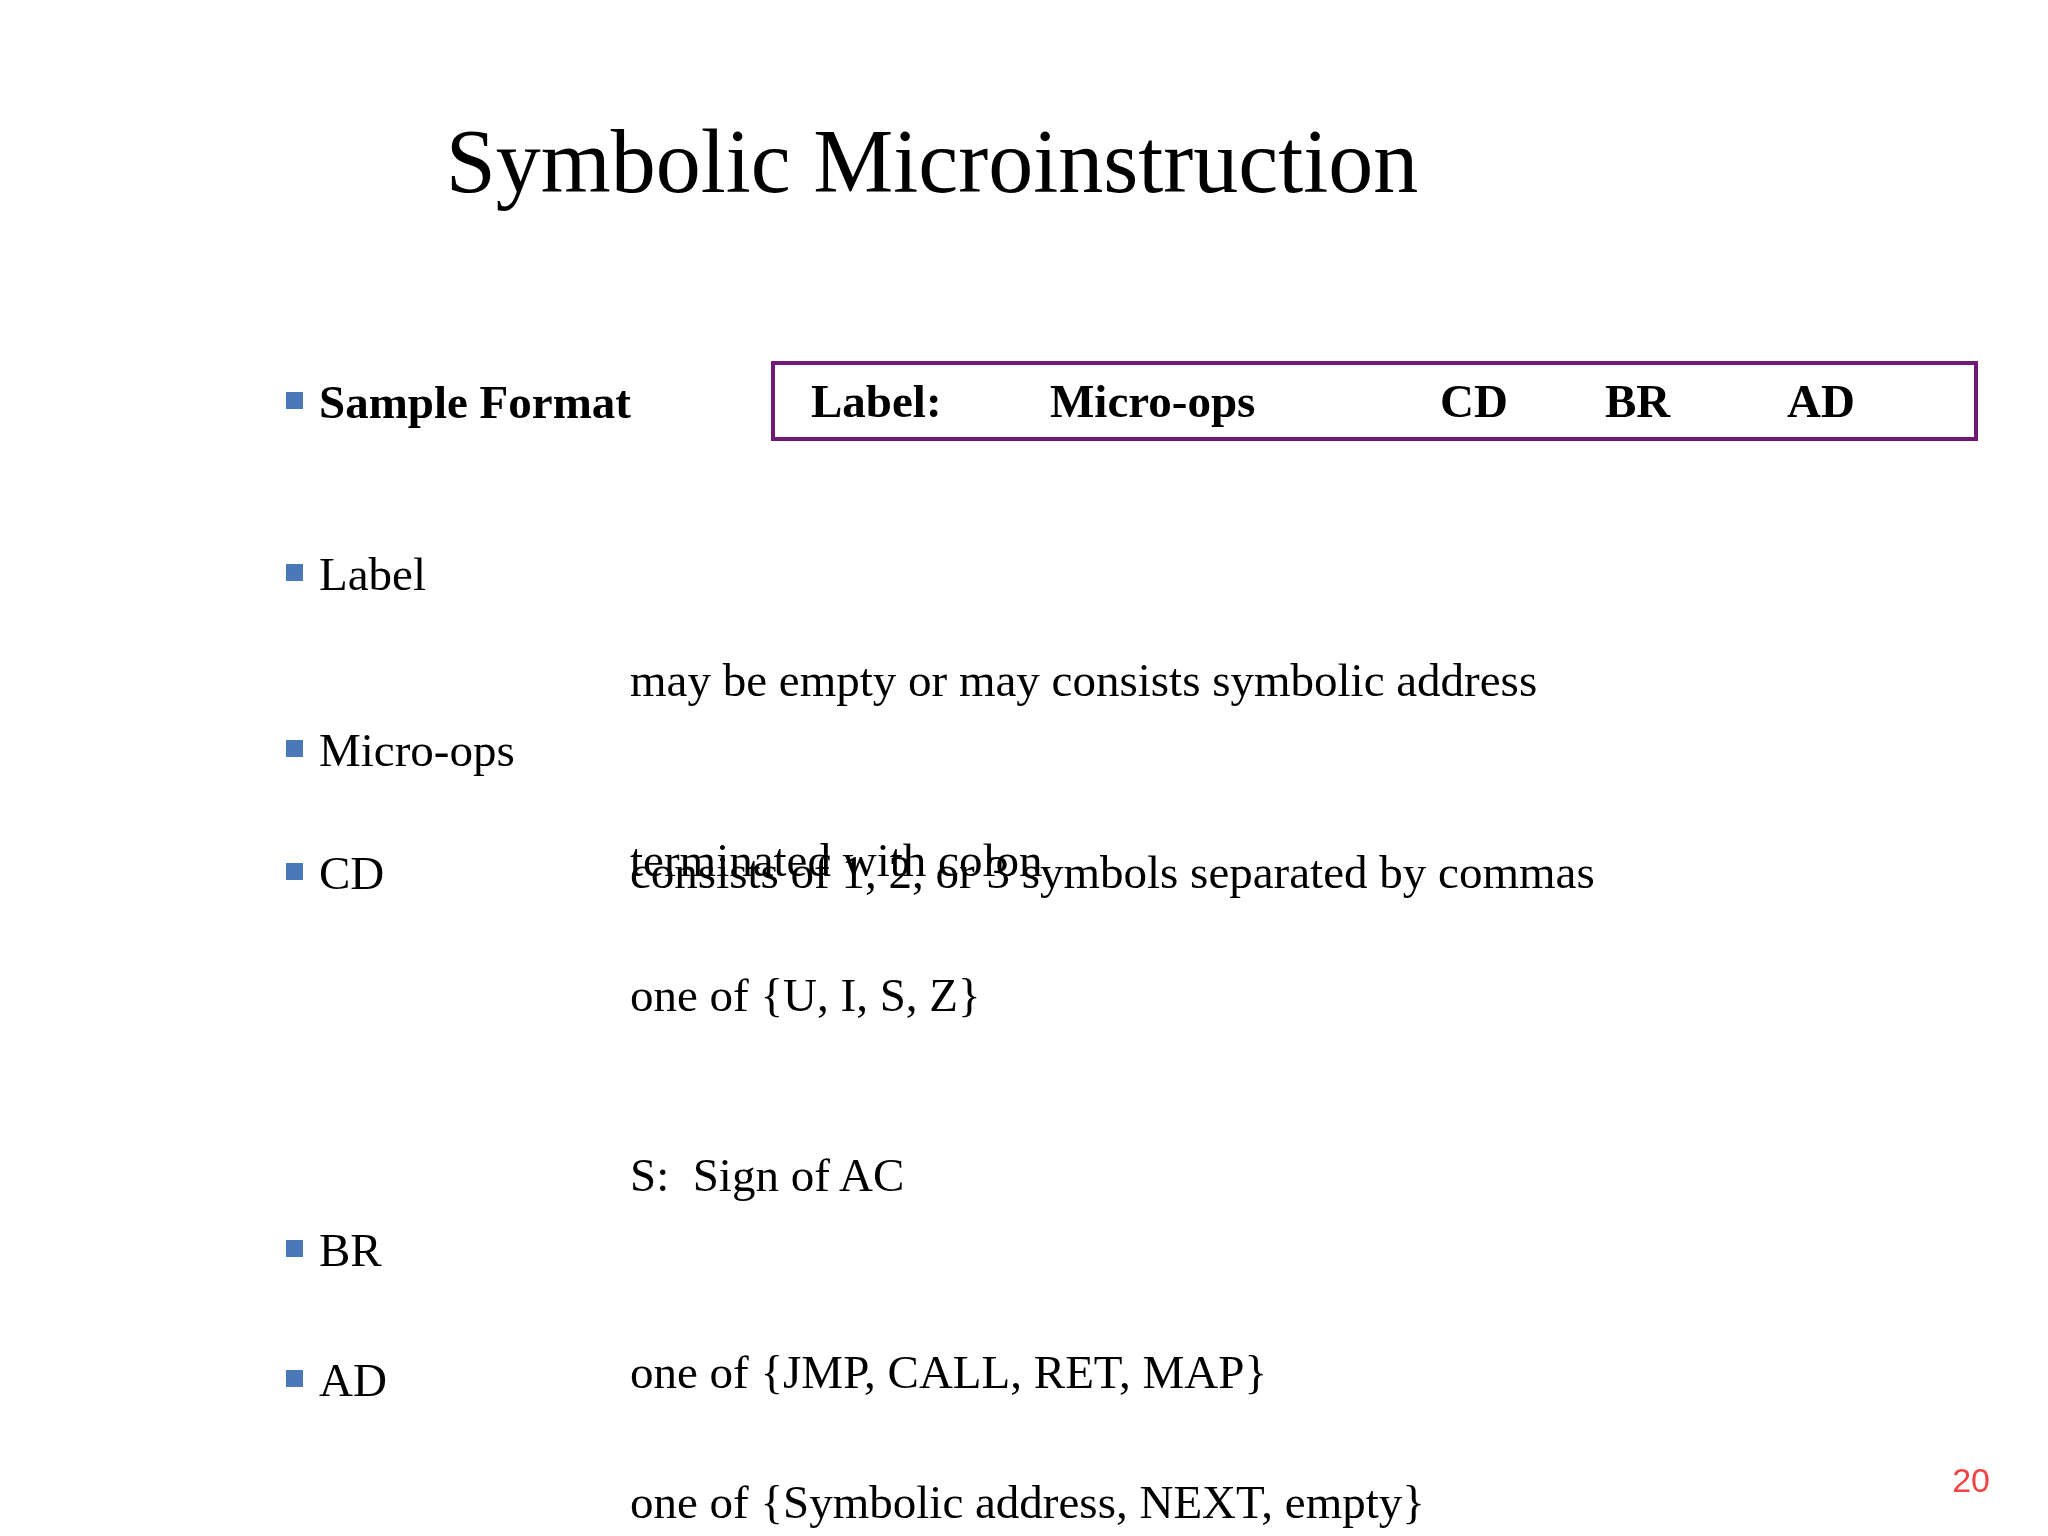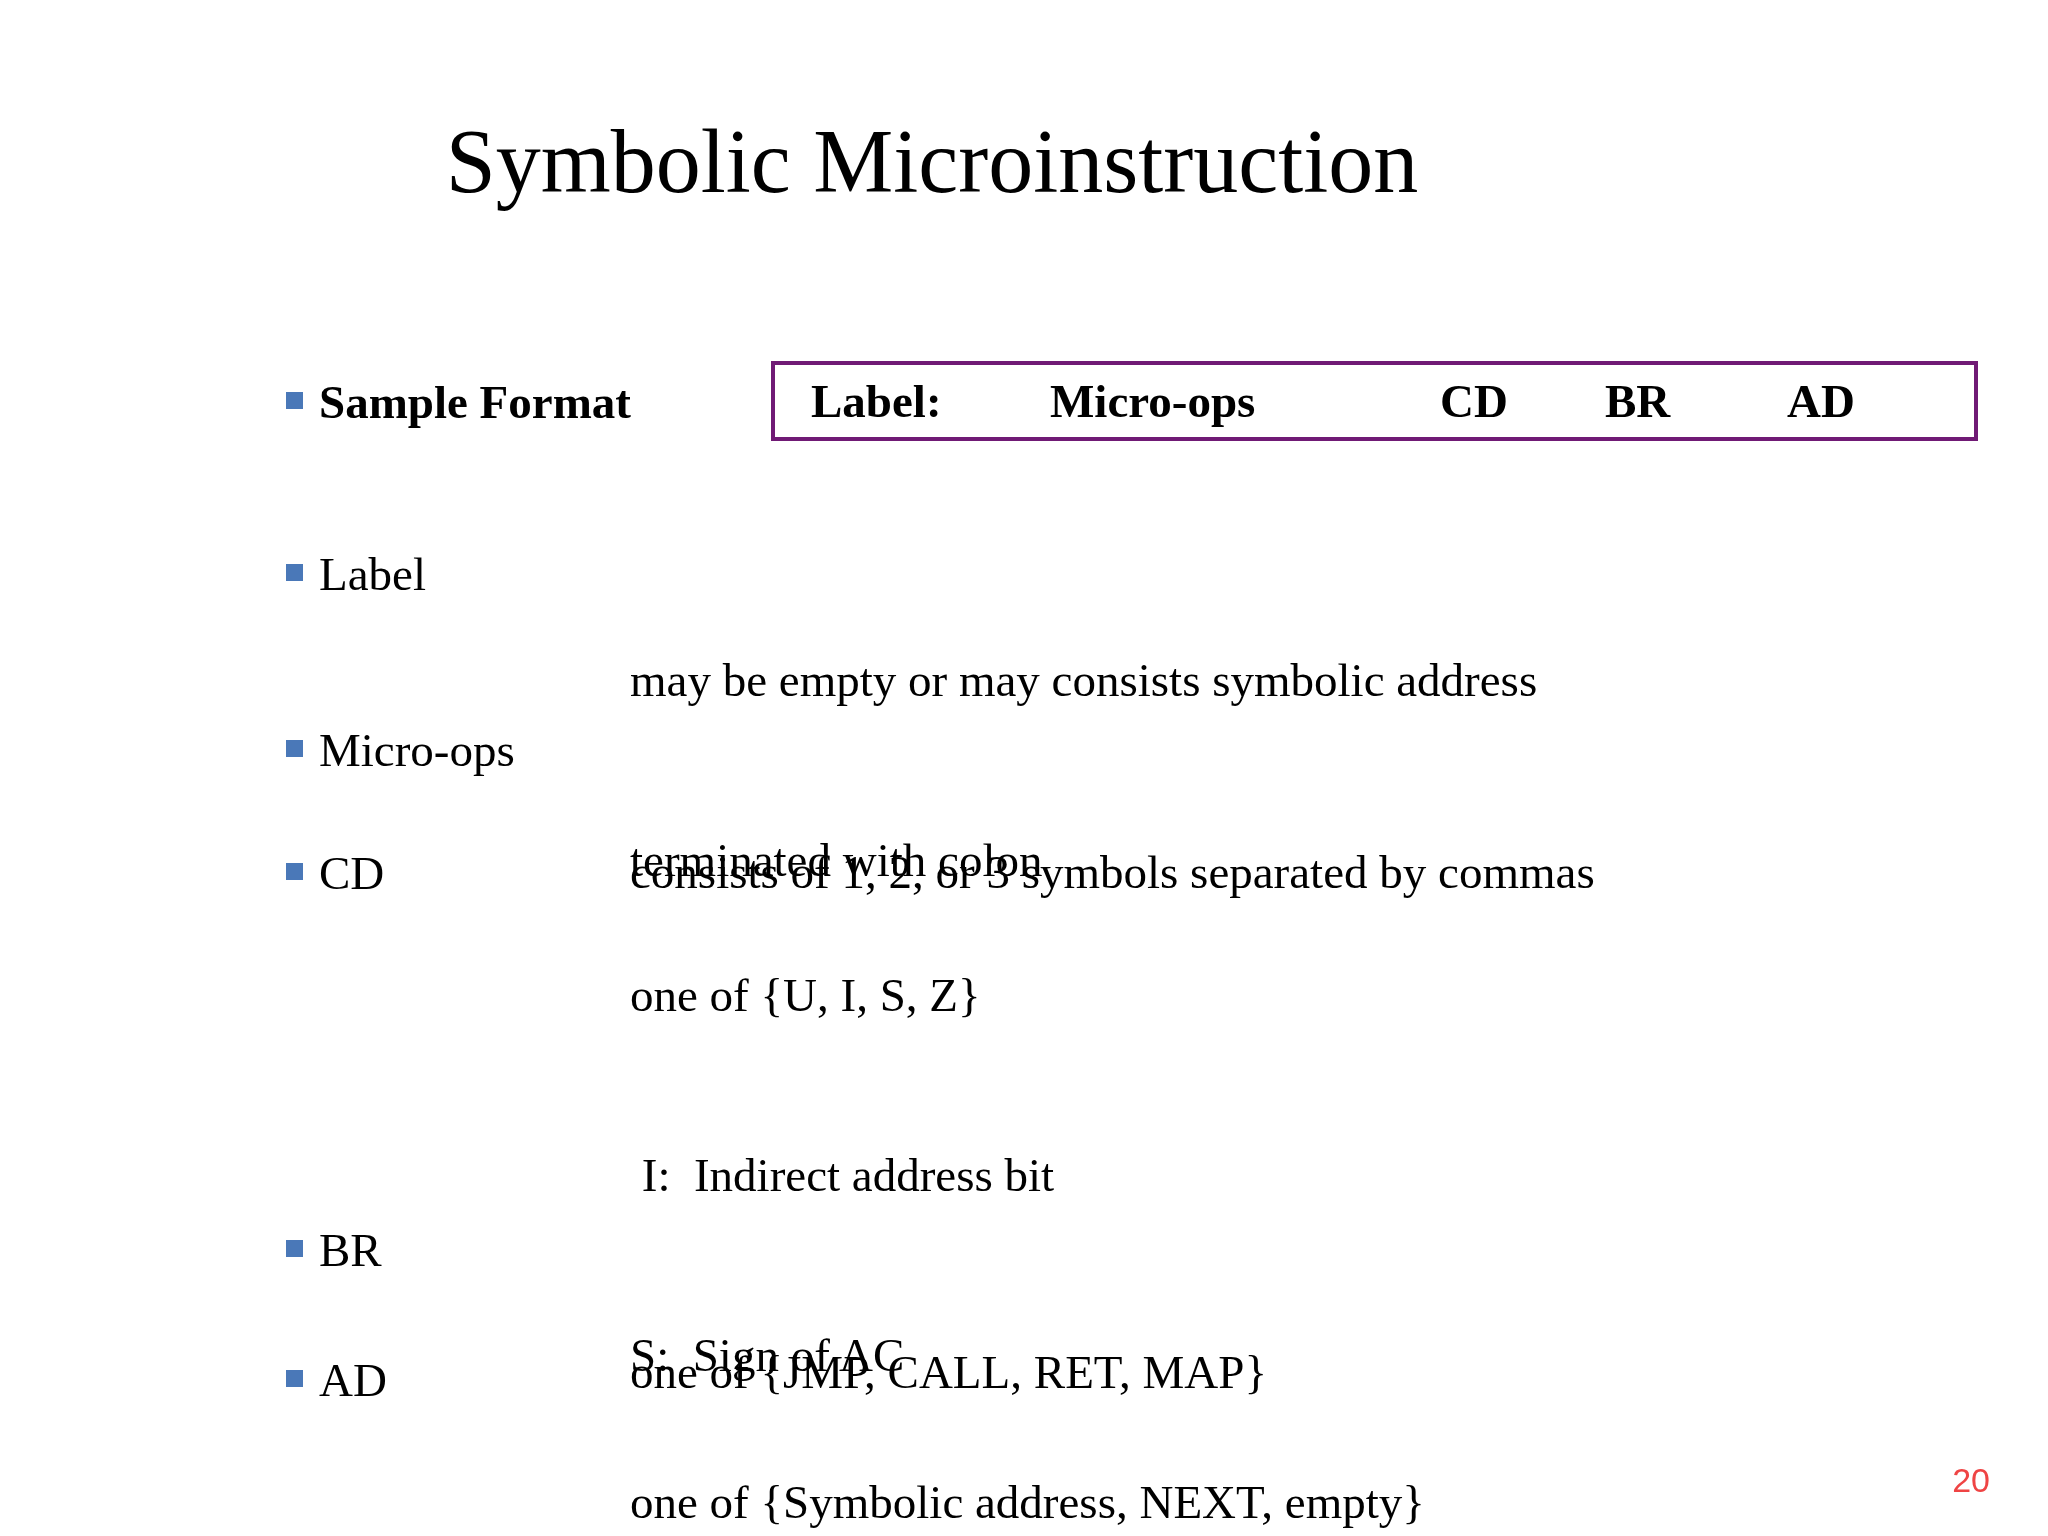--- a/index.html
+++ b/index.html
@@ -157,21 +157,20 @@
   <div class="desc" style="top: 722px;">
     <div class="line">consists of 1, 2, or 3 symbols separated by commas</div>
   </div>
 
   <div class="row" style="top: 845px;">
     <span class="bullet" style="background: rgb(74, 120, 184);"></span>
     <span class="term">CD</span>
   </div>
   <div class="desc" style="top: 845px;">
     <div class="line">one of {U, I, S, Z}</div>
-    <div class="line"> I:  Indirect address bit</div>
     <div class="line">S:  Sign of AC</div>
     
   </div>
 
   <div class="row" style="top: 1222px;">
     <span class="bullet" style="background: rgb(74, 120, 184);"></span>
     <span class="term">BR</span>
   </div>
   <div class="desc" style="top: 1222px;">
     <div class="line">one of {JMP, CALL, RET, MAP}</div>

